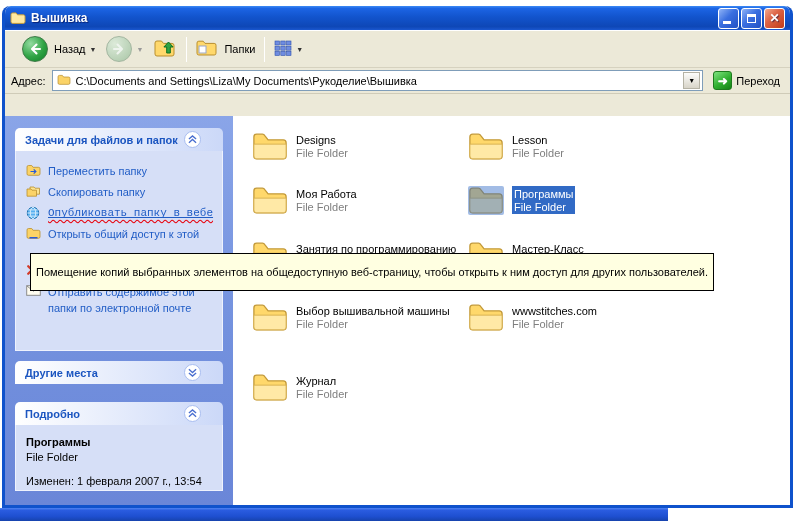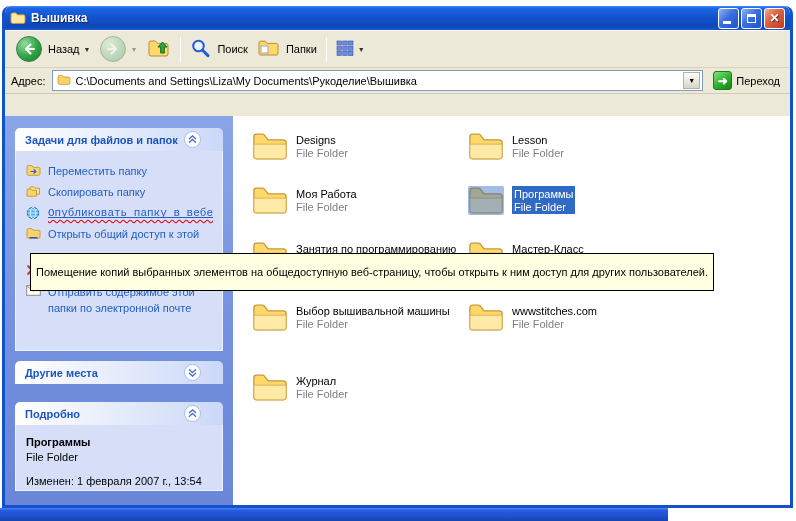--- a/index.html
+++ b/index.html
@@ -27,21 +27,21 @@
   .menubar { height:22px; display:flex; align-items:stretch; background:#ece9d8; border-bottom:1px solid #d8d4c0; }
   #menu-items { display:flex; align-items:center; padding-left:6px; }
   .menu-item { padding:3px 9px; cursor:default; }
   .winlogo { margin-left:auto; width:26px; display:flex; align-items:center; justify-content:center;
              background:linear-gradient(180deg,#8ca6ee 0%,#3d5fd0 55%,#20389b 100%); border-left:1px solid #b9b4a0; }
   .flag { width:14px; height:12px; display:grid; grid-template-columns:6px 6px; grid-template-rows:5px 5px; gap:1px; transform:skewY(-8deg); }
   .flag i { display:block; border-radius:1px; }
   .flag .r { background:#e23a2e; } .flag .g { background:#6cbf2e; }
   .flag .b { background:#2f6fe0; } .flag .y { background:#f0b32e; }
 
-  .toolbar { height:38px; display:flex; align-items:center; padding:0 6px; background:#ece9d8;
+  .toolbar { height:38px; display:flex; align-items:center; padding:0 12px; background:#ece9d8;
              border-top:1px solid #fff; border-bottom:1px solid #d6d2bf; }
   .tgroup { display:flex; align-items:center; gap:4px; padding:2px 5px; }
   .circle { width:26px; height:26px; border-radius:50%; display:flex; align-items:center; justify-content:center; }
   .circle.green { background:radial-gradient(circle at 32% 28%,#93dba0 0%,#2fa344 55%,#0f7f26 100%); border:1px solid #3d7a46; }
   .circle.disabled { background:radial-gradient(circle at 32% 28%,#dcead9 0%,#a9c6a6 100%); border:1px solid #a3b6a0; }
   .drop { font-size:7px; color:#333; }
   .drop.dim { color:#999; }
   .tsep { width:1px; height:25px; background:#c9c5b2; border-right:1px solid #fff; margin:0 4px; }
   .tlabel { padding-left:2px; }
 
@@ -146,29 +146,20 @@
       </div>
       <div class="tgroup">
         <span>
           <svg width="24" height="22" viewBox="0 0 24 22">
             <path d="M2 6 a2 2 0 0 1 2-2 h4.5 l2 2.4 h8.5 A2 2 0 0 1 21 8.4 v8.6 A2 2 0 0 1 19 19 H4 a2 2 0 0 1-2-2 z" fill="#ffd86b" stroke="#b98f2f"></path>
             <path d="M15.5 5 l-4.6 5 h2.8 v6 h3.6 v-6 h2.8 z" fill="#2fa344" stroke="#0f6f1f"></path>
           </svg>
         </span>
       </div>
       <span class="tsep"></span>
-      <div class="tgroup">
-        <span>
-          <svg width="21" height="21" viewBox="0 0 21 21">
-              <circle cx="8.5" cy="8" r="5.3" fill="#eaf3ff" stroke="#2a5bd7" stroke-width="2"></circle>
-              <path d="M12.6 12.2 L18 17.6" stroke="#2a5bd7" stroke-width="3" stroke-linecap="round"></path>
-            </svg>
-        </span>
-        <span class="tlabel">Поиск</span>
-      </div>
       <div class="tgroup">
         <span>
           <svg width="22" height="18" viewBox="0 0 22 18">
               <path d="M1 4 a1.8 1.8 0 0 1 1.8-1.8 h4.4 l1.8 2.2 h9.2 A1.8 1.8 0 0 1 20 6.2 v8 A1.8 1.8 0 0 1 18.2 16 H2.8 A1.8 1.8 0 0 1 1 14.2 z" fill="#ffd86b" stroke="#b98f2f"></path>
               <rect x="3" y="7" width="7" height="7" fill="#fff" stroke="#9aa6c8"></rect>
             </svg>
         </span>
         <span class="tlabel">Папки</span>
       </div>
       <span class="tsep"></span>

